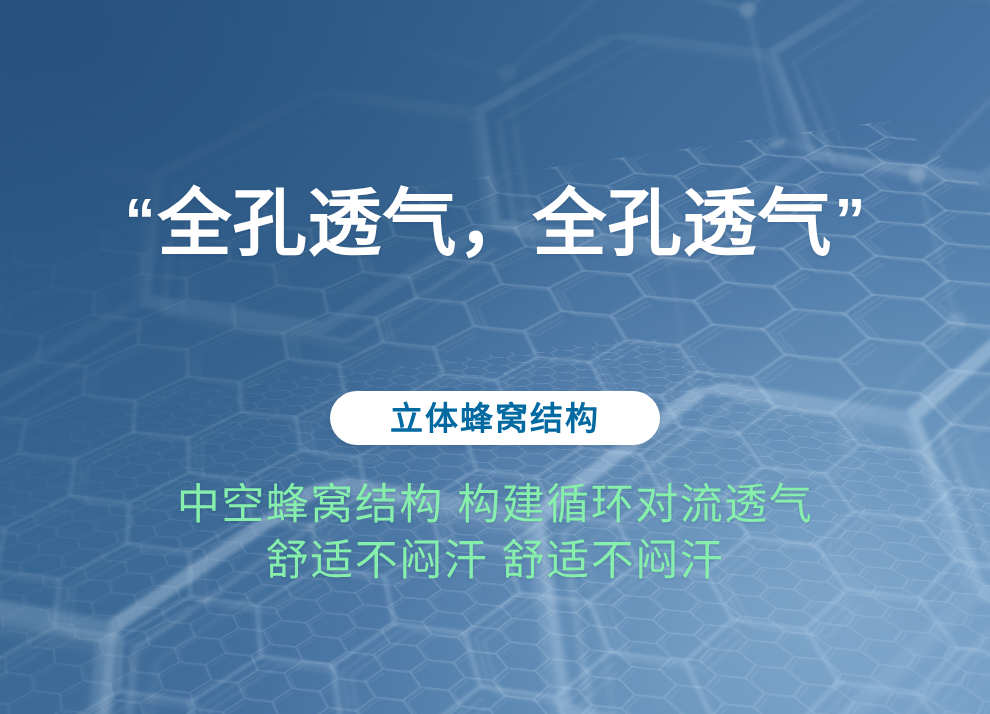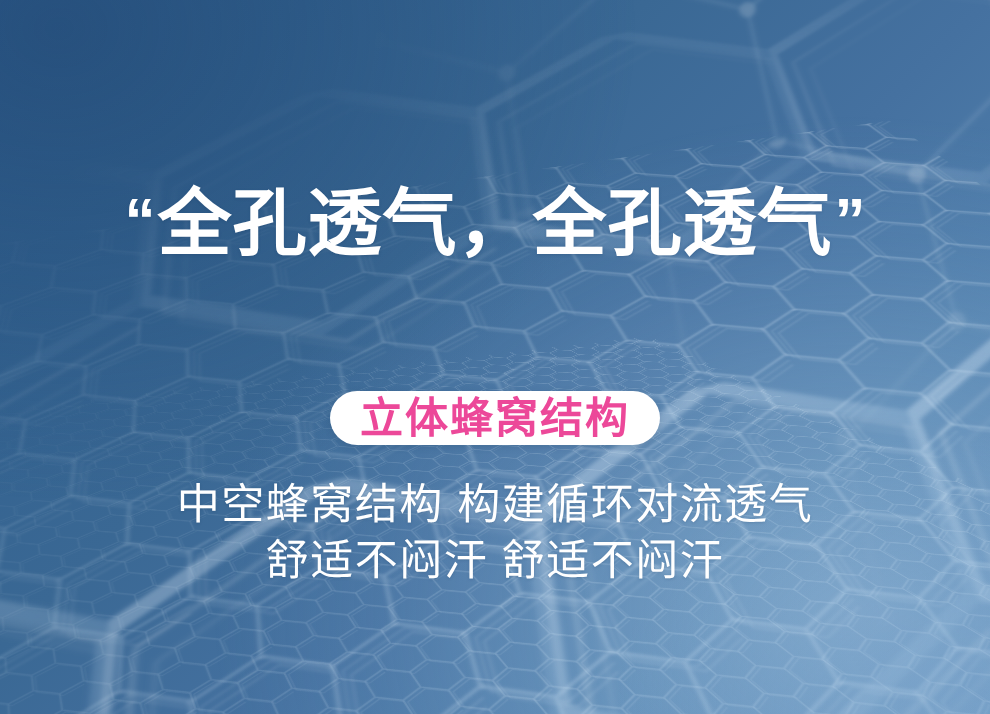--- a/index.html
+++ b/index.html
@@ -165,32 +165,32 @@
     width: 330px;
     height: 54px;
     border-radius: 27px;
     background: #ffffff;
     display: flex;
     align-items: center;
     justify-content: center;
     box-shadow: 0 2px 7px rgba(25, 56, 92, 0.20);
   }
   .badge-label {
-    font-size: 43px;
+    font-size: 33px;
     font-weight: 700;
-    color: #ec4899;
+    color: #0369a1;
     letter-spacing: 2px;
     line-height: 1;
   }
 
   
   .subtext {
     margin-top: 32px;
     text-align: center;
-    color: #ffffff;
+    color: #86efac;
     font-size: 43px;
     font-weight: 300;
     line-height: 1.30;
     letter-spacing: 1.5px;
     text-shadow: 0 1px 3px rgba(22, 52, 86, 0.20);
   }
   .subtext-line { display: block; white-space: nowrap; }
 </style>
 </head>
 <body>

